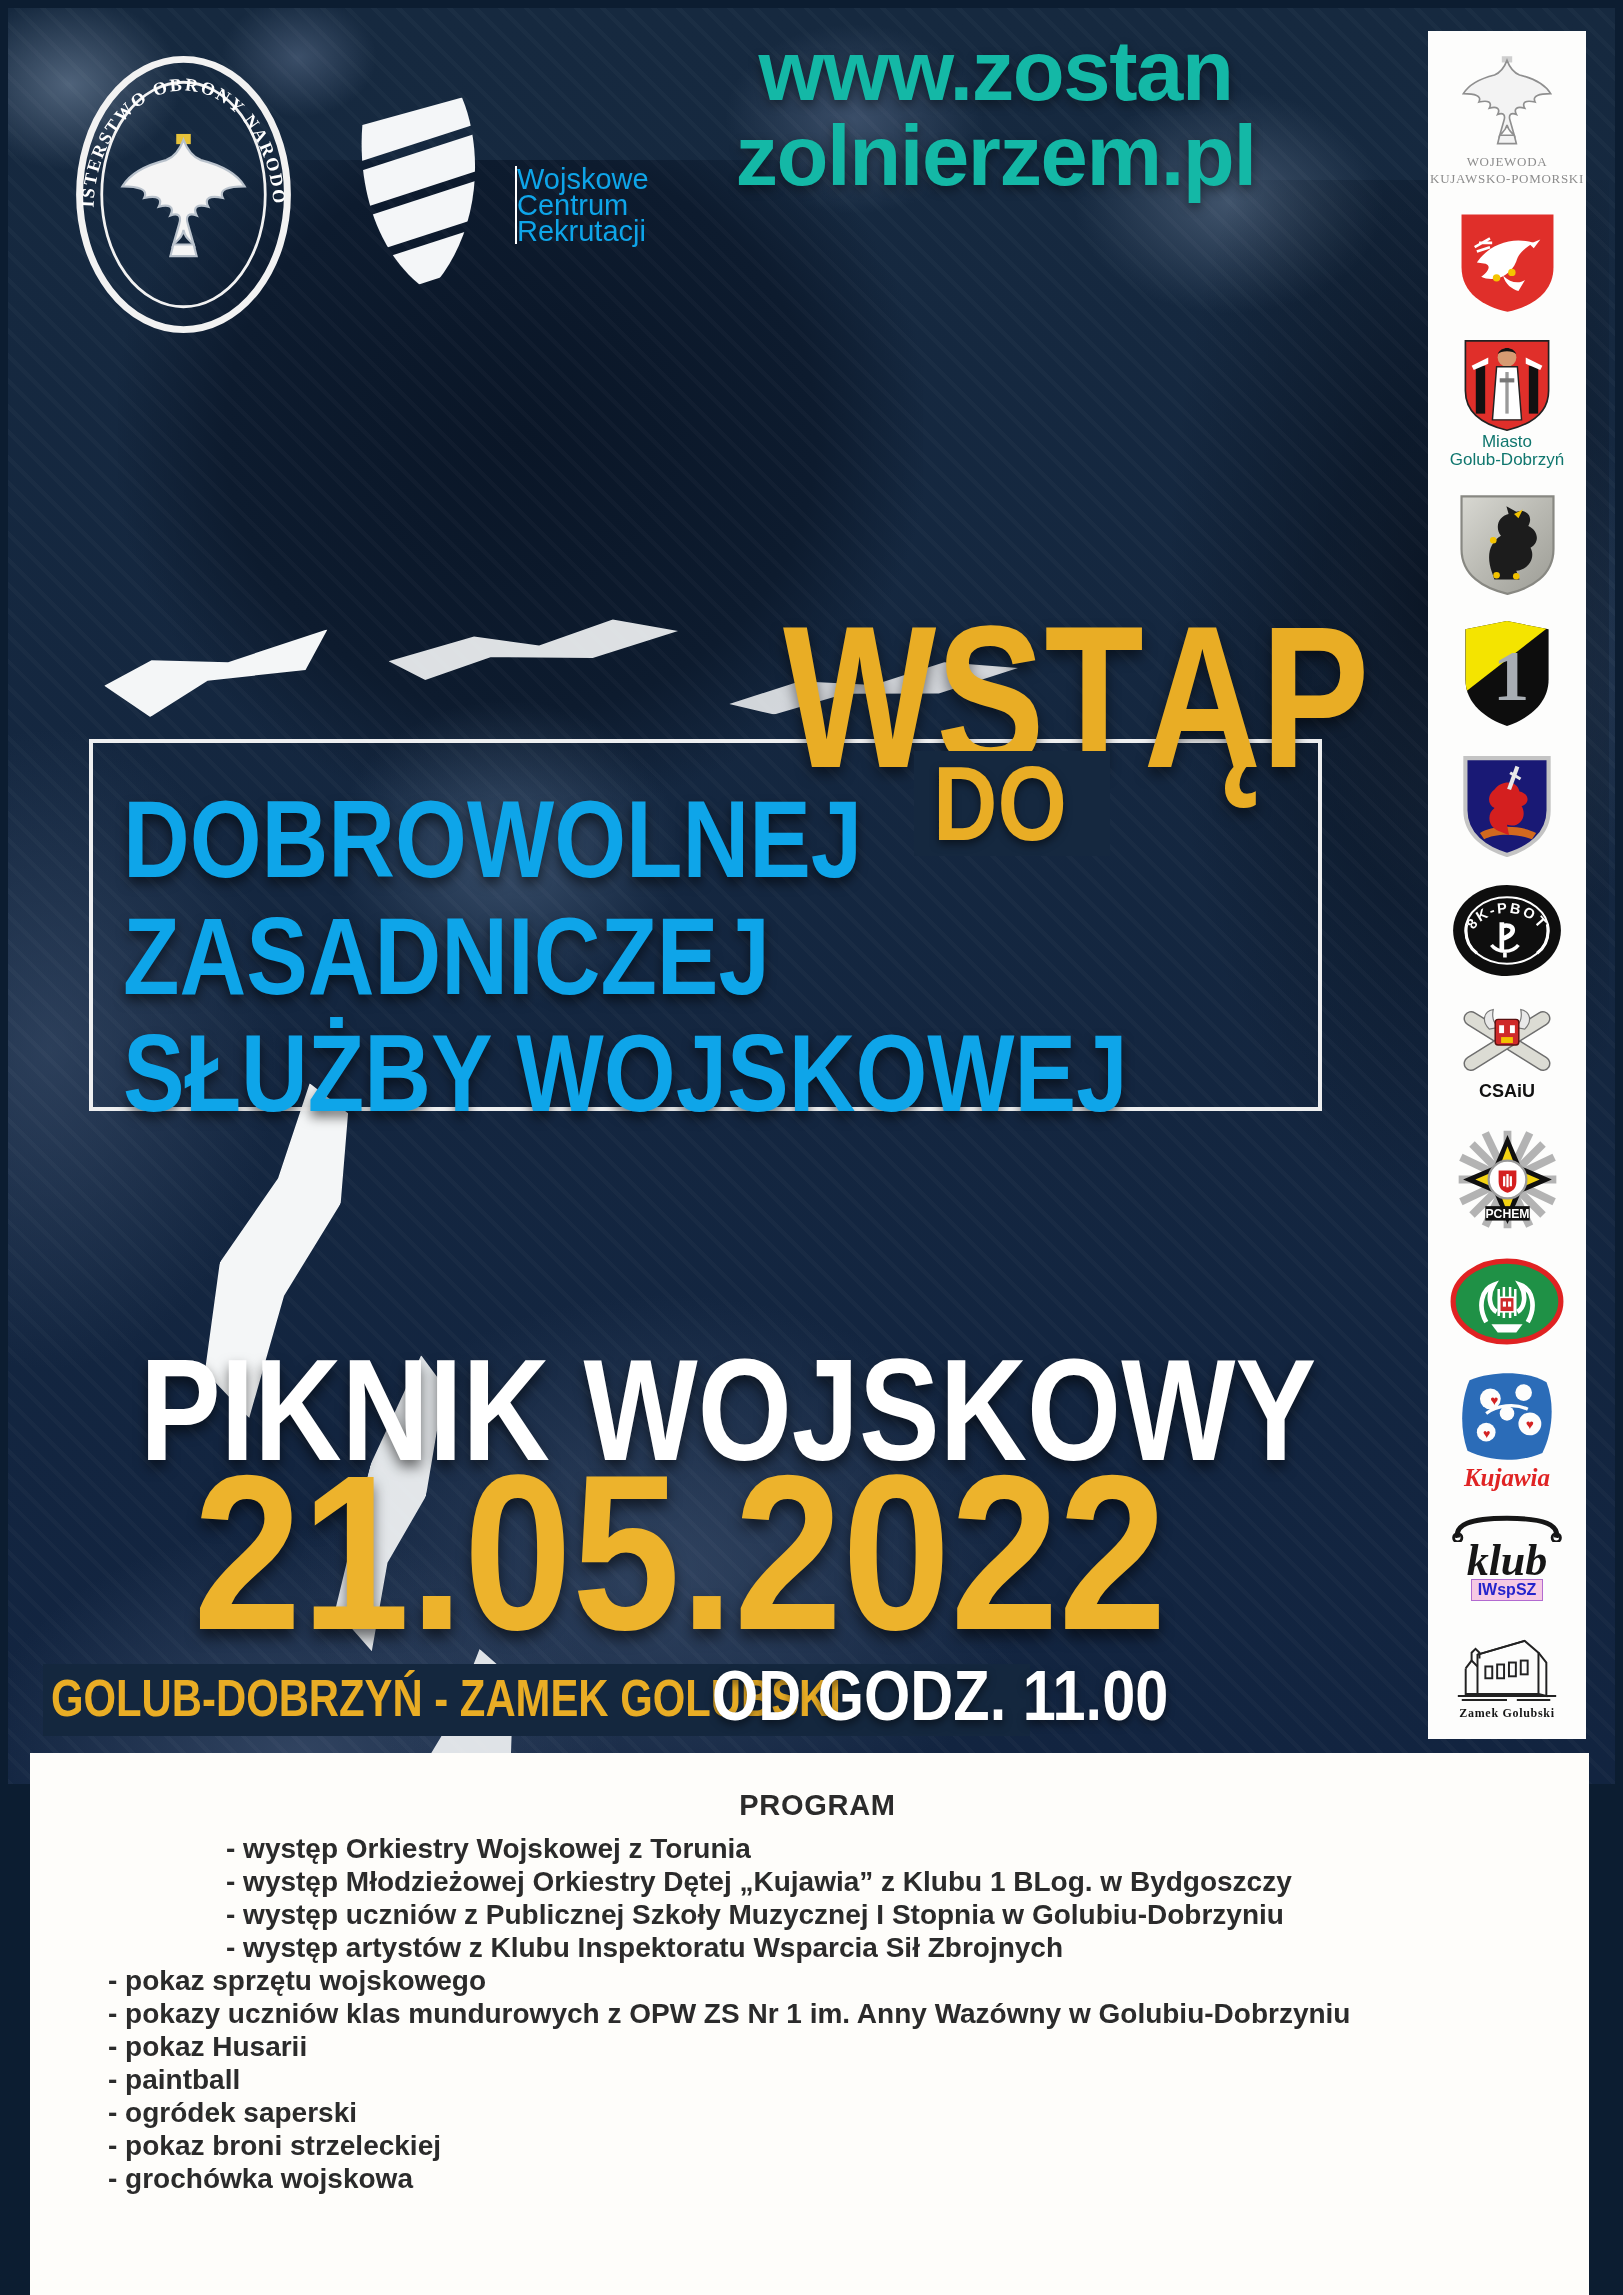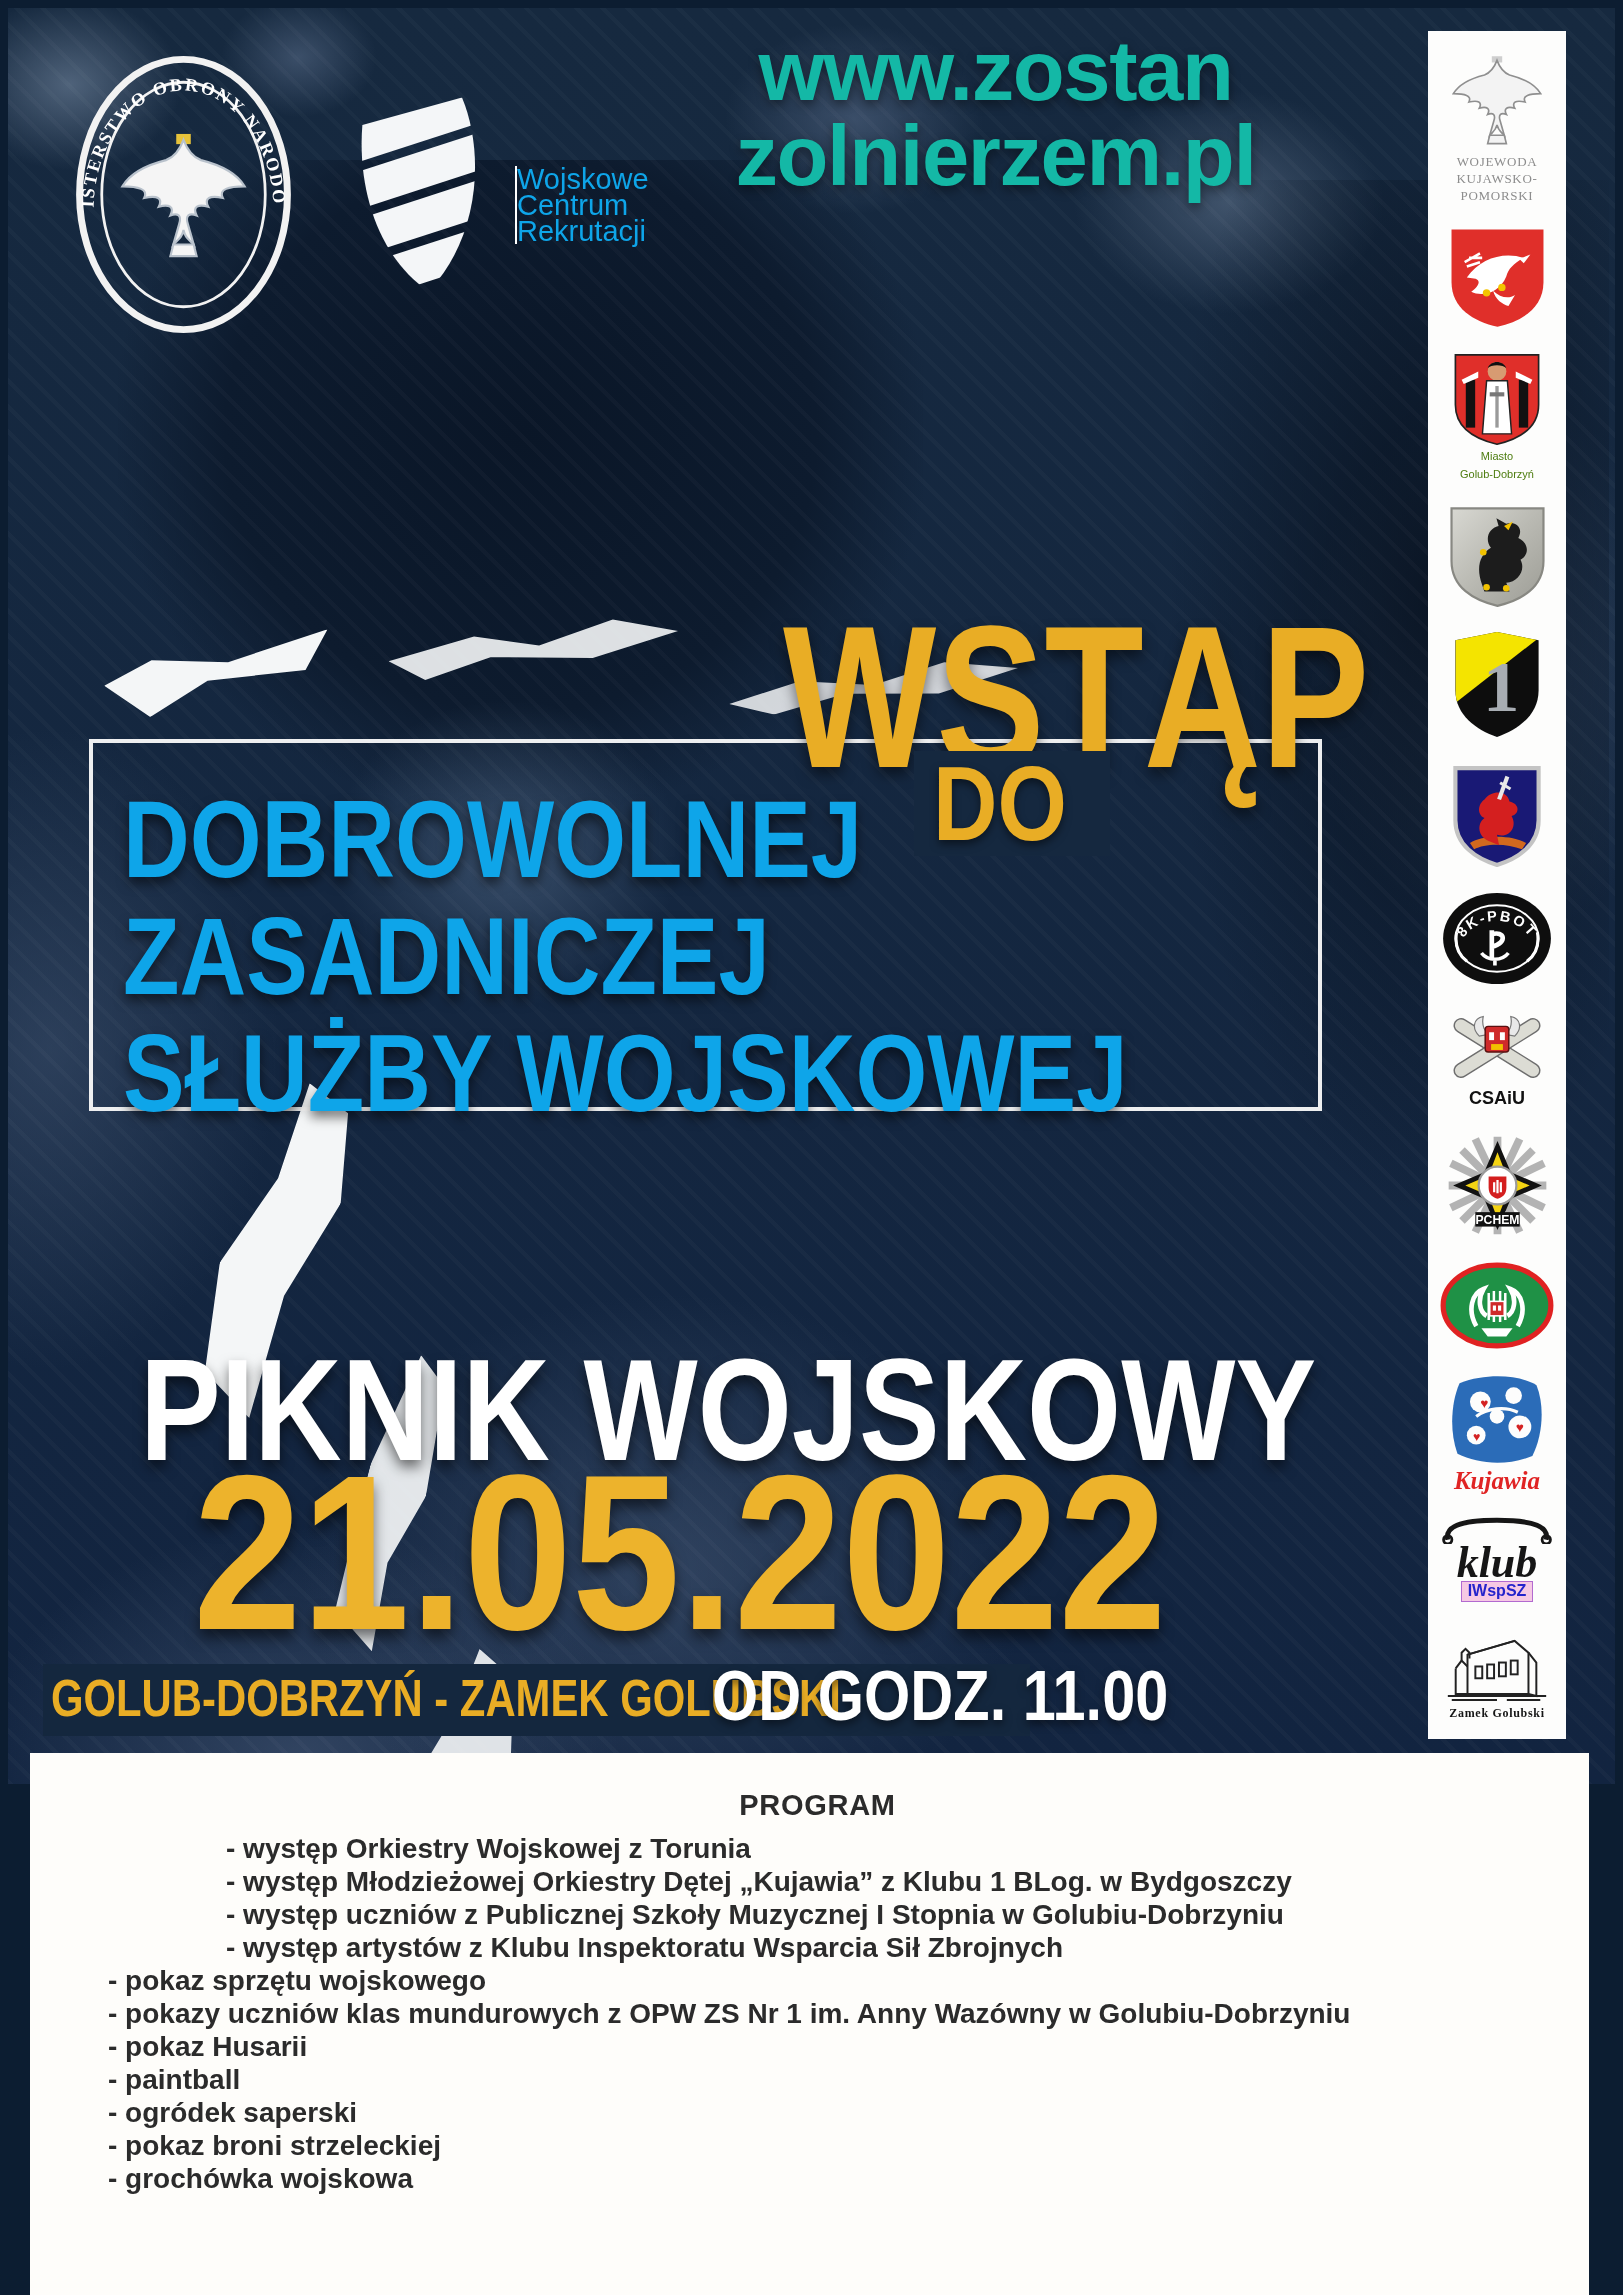--- a/index.html
+++ b/index.html
@@ -104,27 +104,27 @@
     color:#e9ad25;font-weight:700;font-size:51px;line-height:55px;
   }
   .time{
     position:absolute;left:712px;top:1662px;z-index:5;color:#fff;font-weight:700;
     font-size:70px;line-height:69px;text-shadow:0 4.2px 9.7px rgba(0,0,0,.5);
   }
   .time span{display:inline-block;transform:scaleX(.85);transform-origin:left top;white-space:nowrap;}
 
   
   .sidebar{
-    position:absolute;left:1428px;top:31px;width:138px;height:1708px;background:#fdfdfc;z-index:7;
+    position:absolute;left:1428px;top:31px;width:158px;height:1708px;background:#fdfdfc;z-index:7;
     display:flex;flex-direction:column;justify-content:space-between;align-items:center;
     padding:19.4px 0 18px 0;box-sizing:border-box;
   }
   .cell{display:flex;flex-direction:column;align-items:center;}
   .cap-serif{font-family:"Liberation Serif",serif;color:#8d8d8d;font-size:13px;letter-spacing:0.7px;text-align:center;line-height:16.6px;}
-  .cap-sans{color:#4d7c0f;font-size:11px;text-align:center;line-height:18px;}
+  .cap-sans{color:#0f766e;font-size:17px;text-align:center;line-height:18px;}
   .cap-bold{color:#111;font-weight:700;font-size:18px;}
   .kujawia-word{font-family:"Liberation Serif",serif;font-style:italic;font-weight:700;color:#e02424;font-size:25px;}
   .klub-word{font-family:"Liberation Serif",serif;font-style:italic;font-weight:700;color:#161616;font-size:44px;line-height:37px;}
   .iwspsz{background:#f6c9e4;border:1.4px solid #b26ad0;color:#2424cc;font-weight:700;font-size:16px;padding:0.7px 5.5px;}
   .zamek-cap{font-family:"Liberation Serif",serif;font-weight:700;color:#171717;font-size:12px;letter-spacing:0.7px;}
 
   
   .program{
     position:absolute;left:30px;top:1753px;width:1559px;height:656px;background:#fefdfa;z-index:7;
     color:#2b2b2b;font-weight:700;font-size:28px;line-height:33px;

